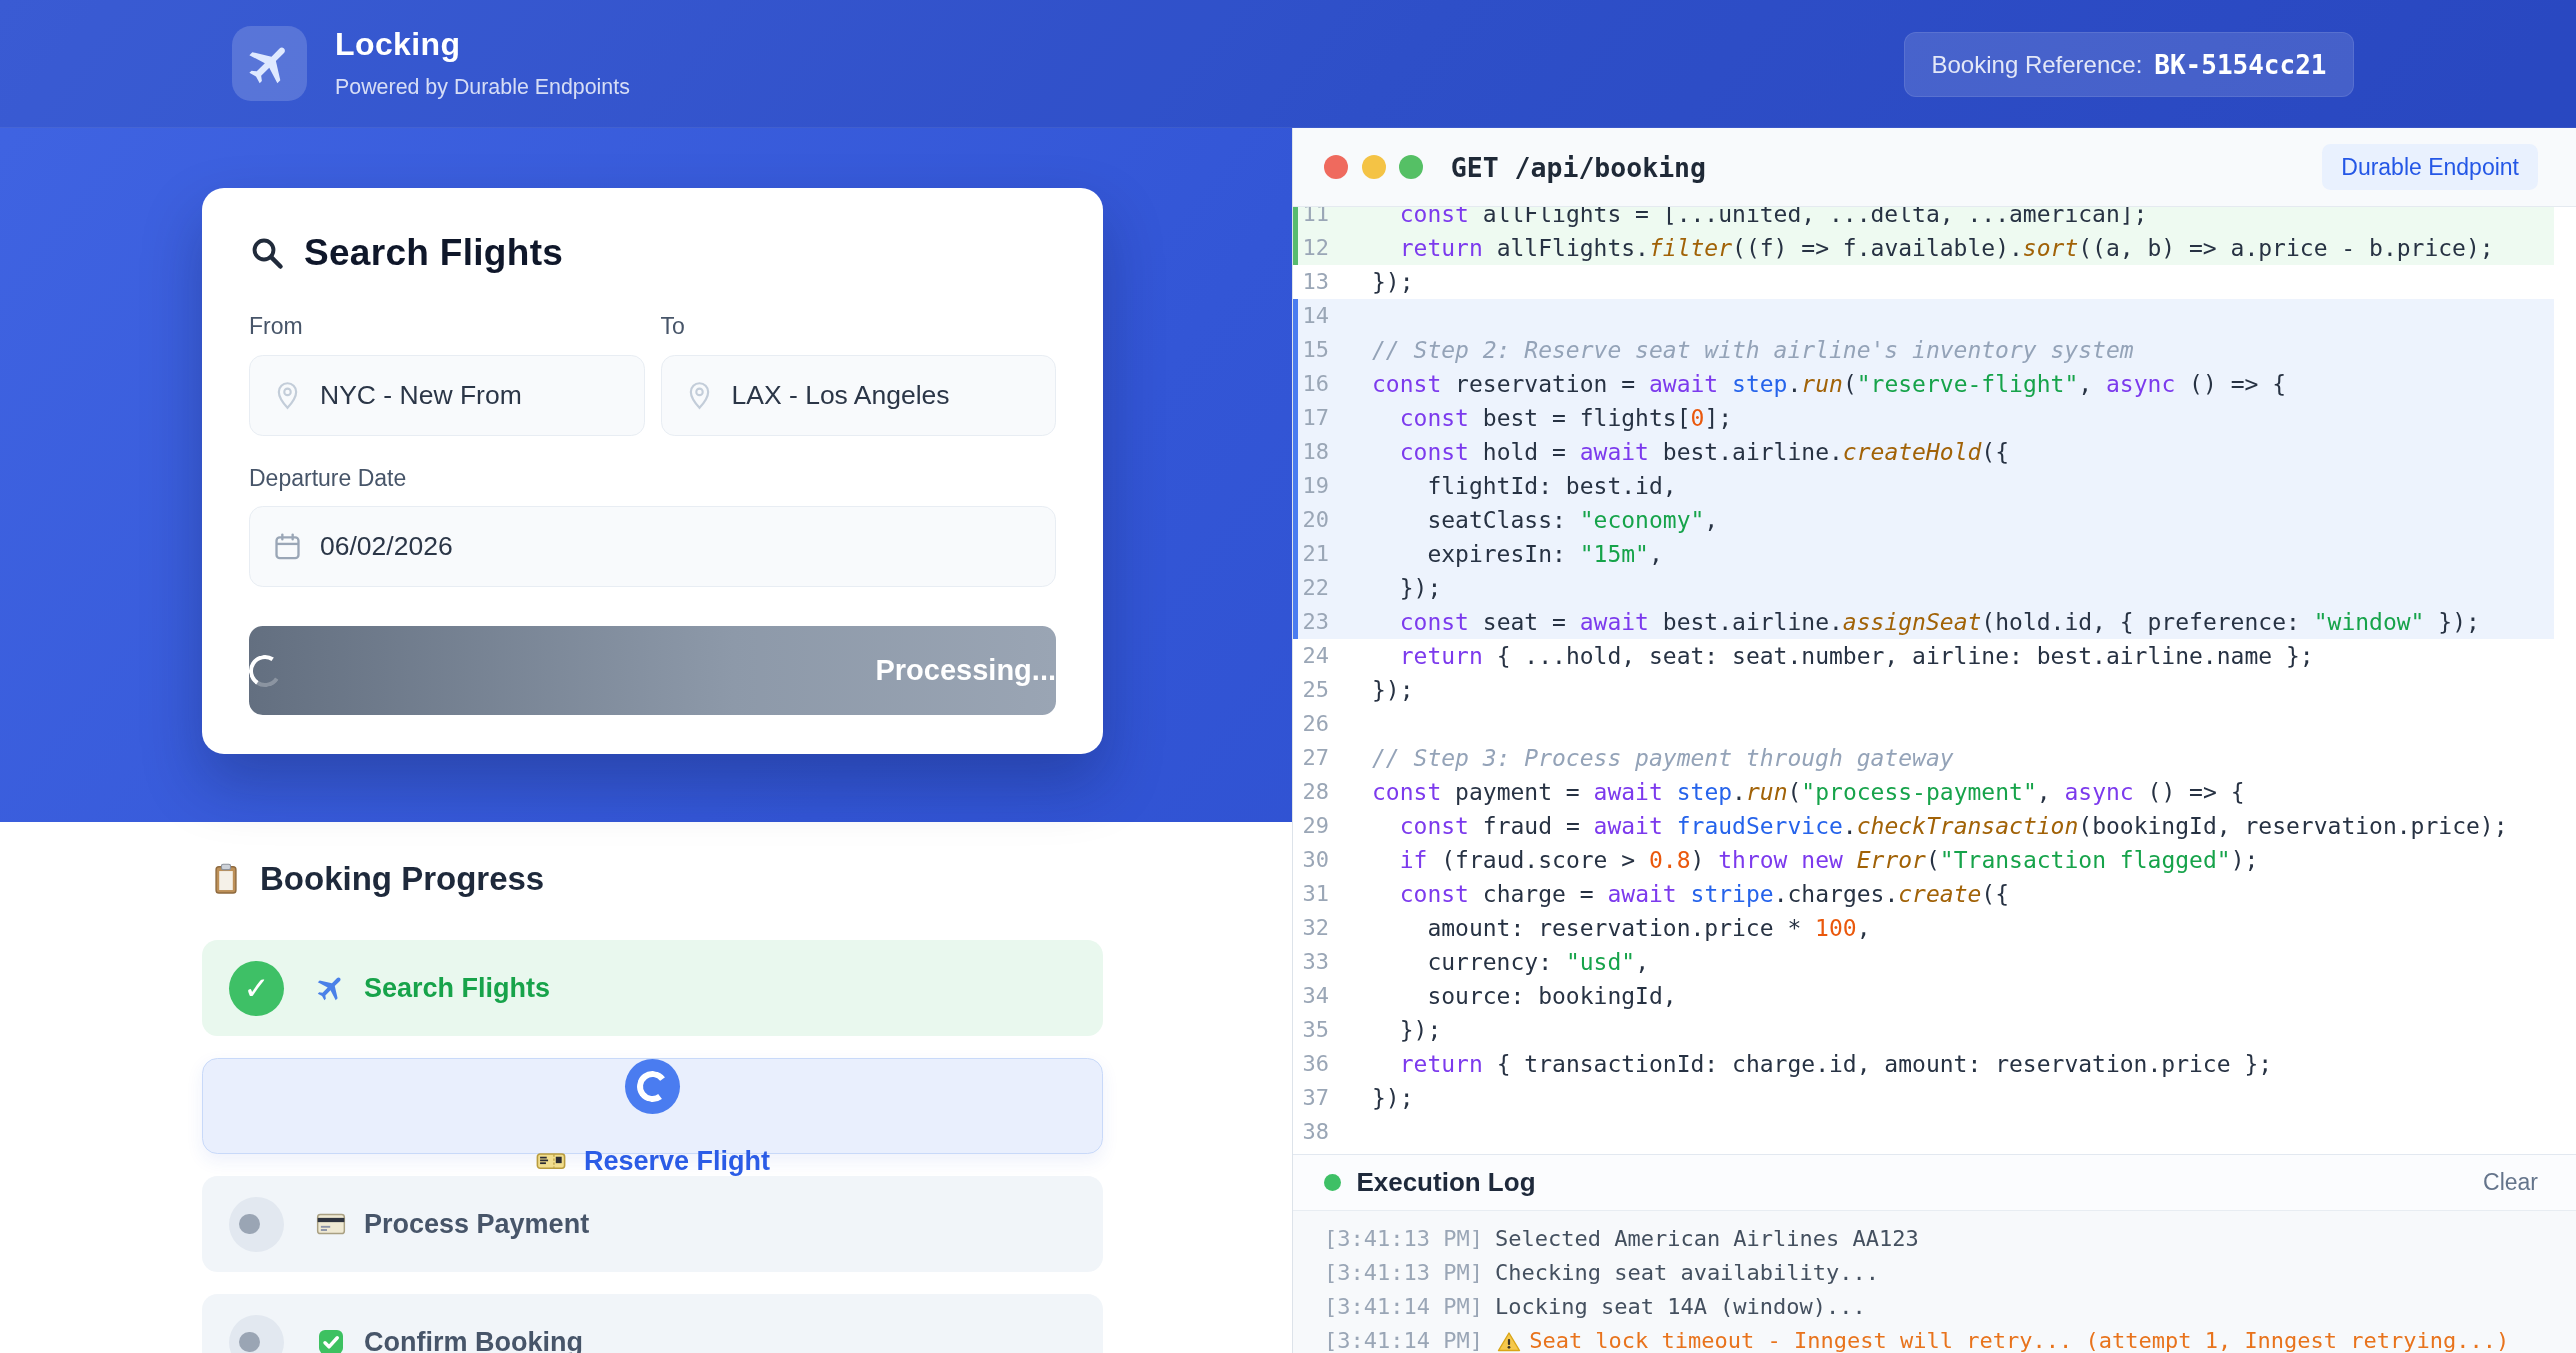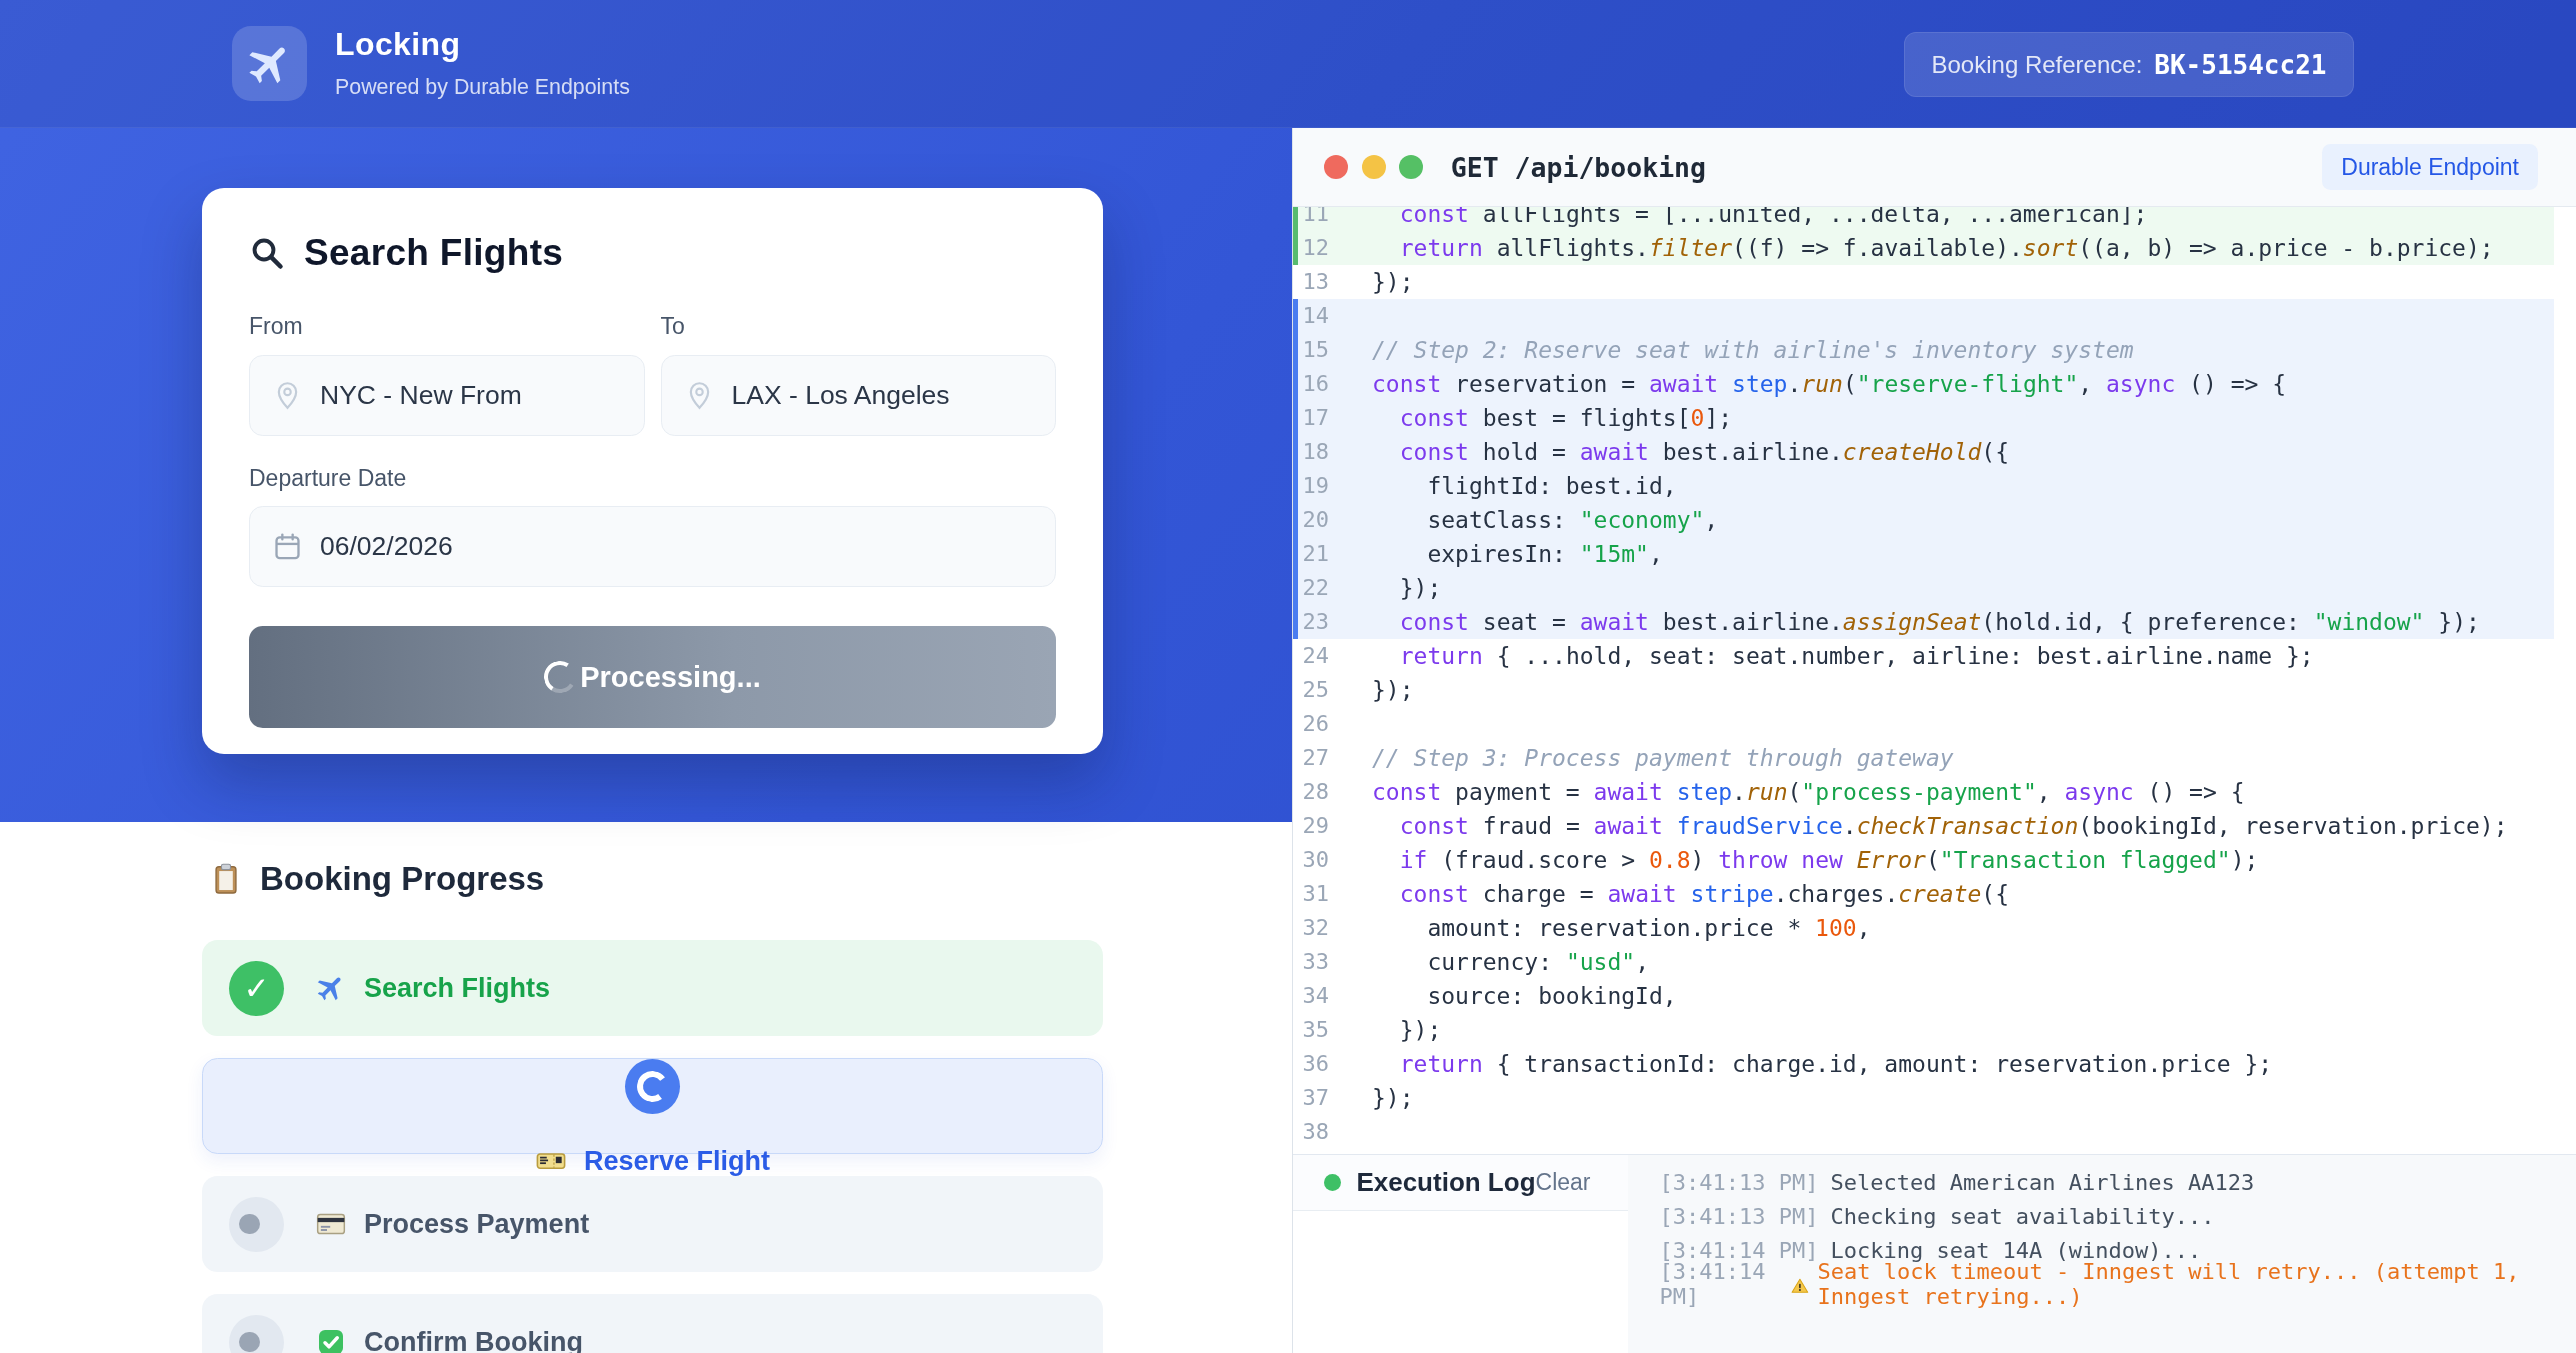--- a/index.html
+++ b/index.html
@@ -53,23 +53,23 @@
   .form-col { flex:1; }
   .field-label { font-size:23px; color:#475569; font-weight:500; margin-bottom:14.5px; }
   .field-box {
     height:81px; background:#f8fafc; border:1.7px solid #e8edf3; border-radius:13.7px;
     display:flex; align-items:center; padding:0 22px; gap:17px;
   }
   .field-box svg { width:31px; height:31px; flex:none; }
   .field-box .val { font-size:26.5px; color:#2b3647; }
   .date-block { margin-top:29px; }
   .proc-btn {
-    margin-top:39px; width:100%; height:102px; border:none; border-radius:13.7px;
+    margin-top:39px; width:100%; height:89px; border:none; border-radius:13.7px;
     background:linear-gradient(90deg,#636f80 0%, #8d99a9 60%, #9aa5b4 100%);
-    display:flex; align-items:center; justify-content:center; gap:4px; cursor:default;
+    display:flex; align-items:center; justify-content:space-between; gap:4px; cursor:default;
   }
   .proc-btn .txt { font-size:29px; font-weight:700; color:#ffffff; font-family:"Liberation Sans",sans-serif; }
   .spinner {
     width:32px; height:32px; border-radius:50%;
     border:4.3px solid #ffffff; border-right-color:transparent; border-bottom-color:rgba(255,255,255,0.25);
     transform:rotate(-12deg);
   }
 
   
   .progress-title {
@@ -130,21 +130,21 @@
   .ct { white-space:pre; font-size:23px; color:#273243; }
   .tk-k { color:#7c3aed; }
   .tk-f { color:#a16207;font-style:italic; }
   .tk-v { color:#2563eb; }
   .tk-s { color:#16a34a; }
   .tk-n { color:#ea580c; }
   .tk-c { color:#94a3b8; font-style:italic; }
   .tk-p { color:#273243; }
 
   
-  .log-panel { flex:none; height:200px; border-top:0.9px solid #e2e8f0; display:flex; flex-direction:row; }
+  .log-panel { flex:none; height:200px; border-top:0.9px solid #e2e8f0; display:flex; flex-direction:column; }
   .log-header {
     height:56px; flex:none; background:#fbfcfe; border-bottom:0.9px solid #e8edf2;
     display:flex; align-items:center; padding:0 38px 0 31px;
   }
   .pulse-dot { width:17px; height:17px; border-radius:50%; background:#3ec066; flex:none; }
   .log-title { margin-left:15.4px; font-size:26px; font-weight:600; color:#1e293b; }
   .clear-btn { margin-left:auto; font-size:23px; color:#64748b; background:none; border:none; cursor:pointer; font-family:"Liberation Sans",sans-serif; }
   .log-entries { flex:1; background:#f7f9fb; padding:10.3px 31px 0 31px; overflow:hidden; }
   .log-row { height:34px; display:flex; align-items:center; font-size:22px; }
   .log-time { color:#9aa6b6; margin-right:12px; }

